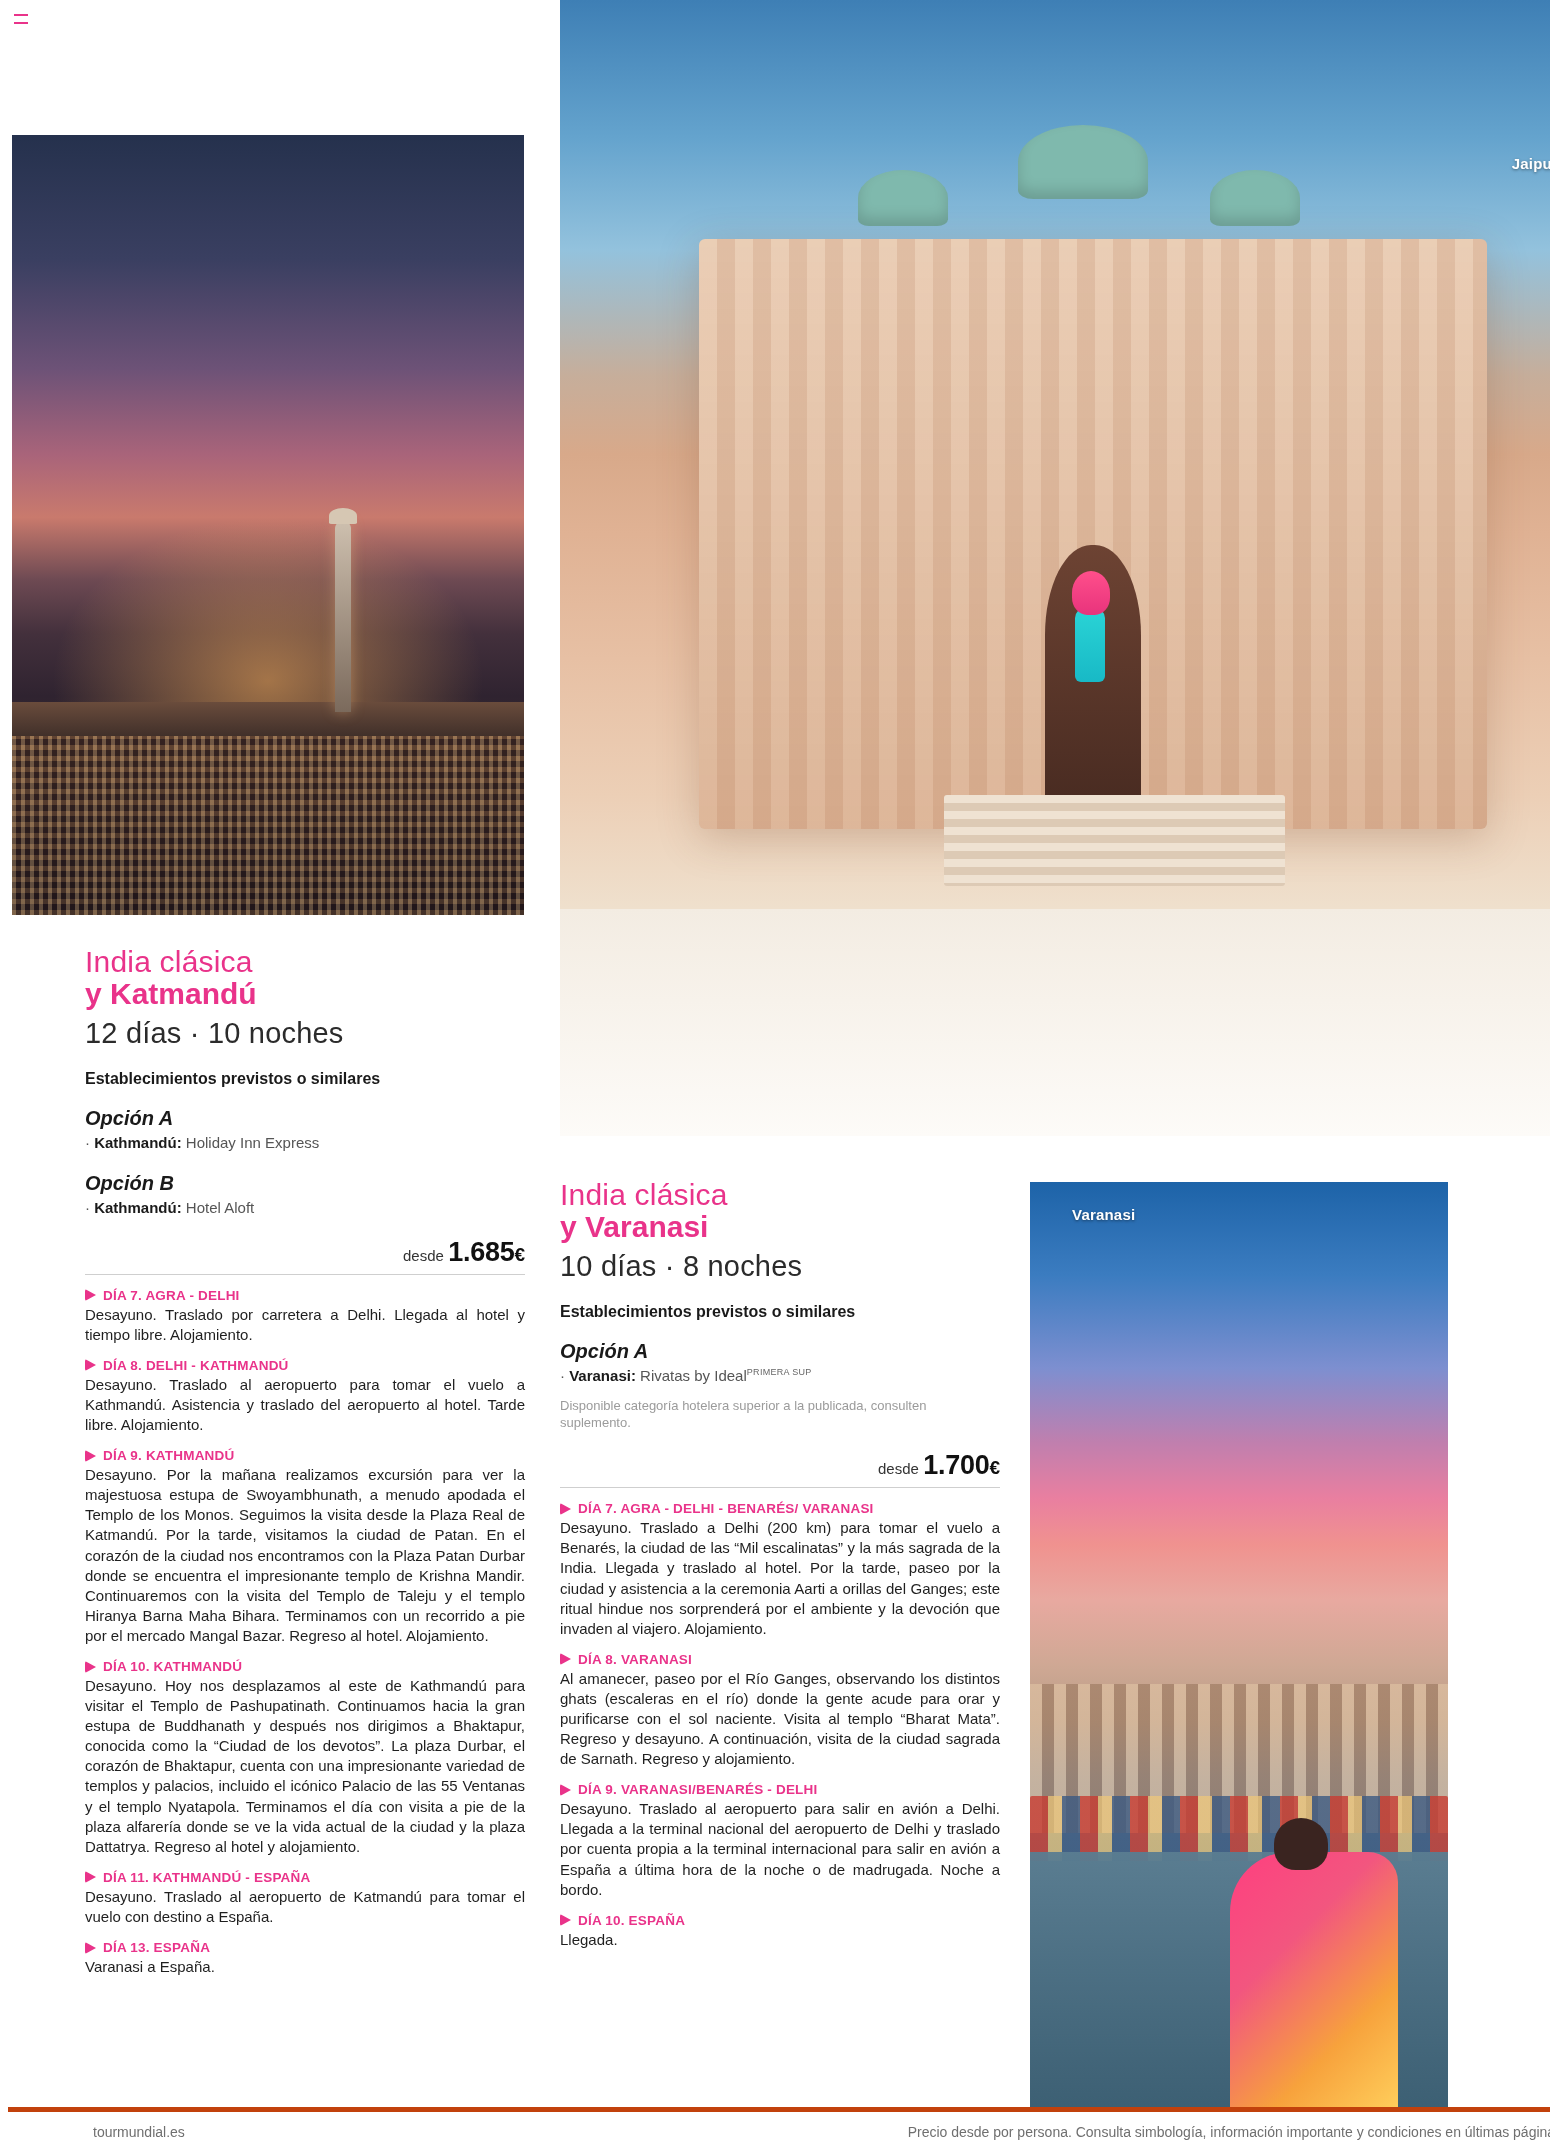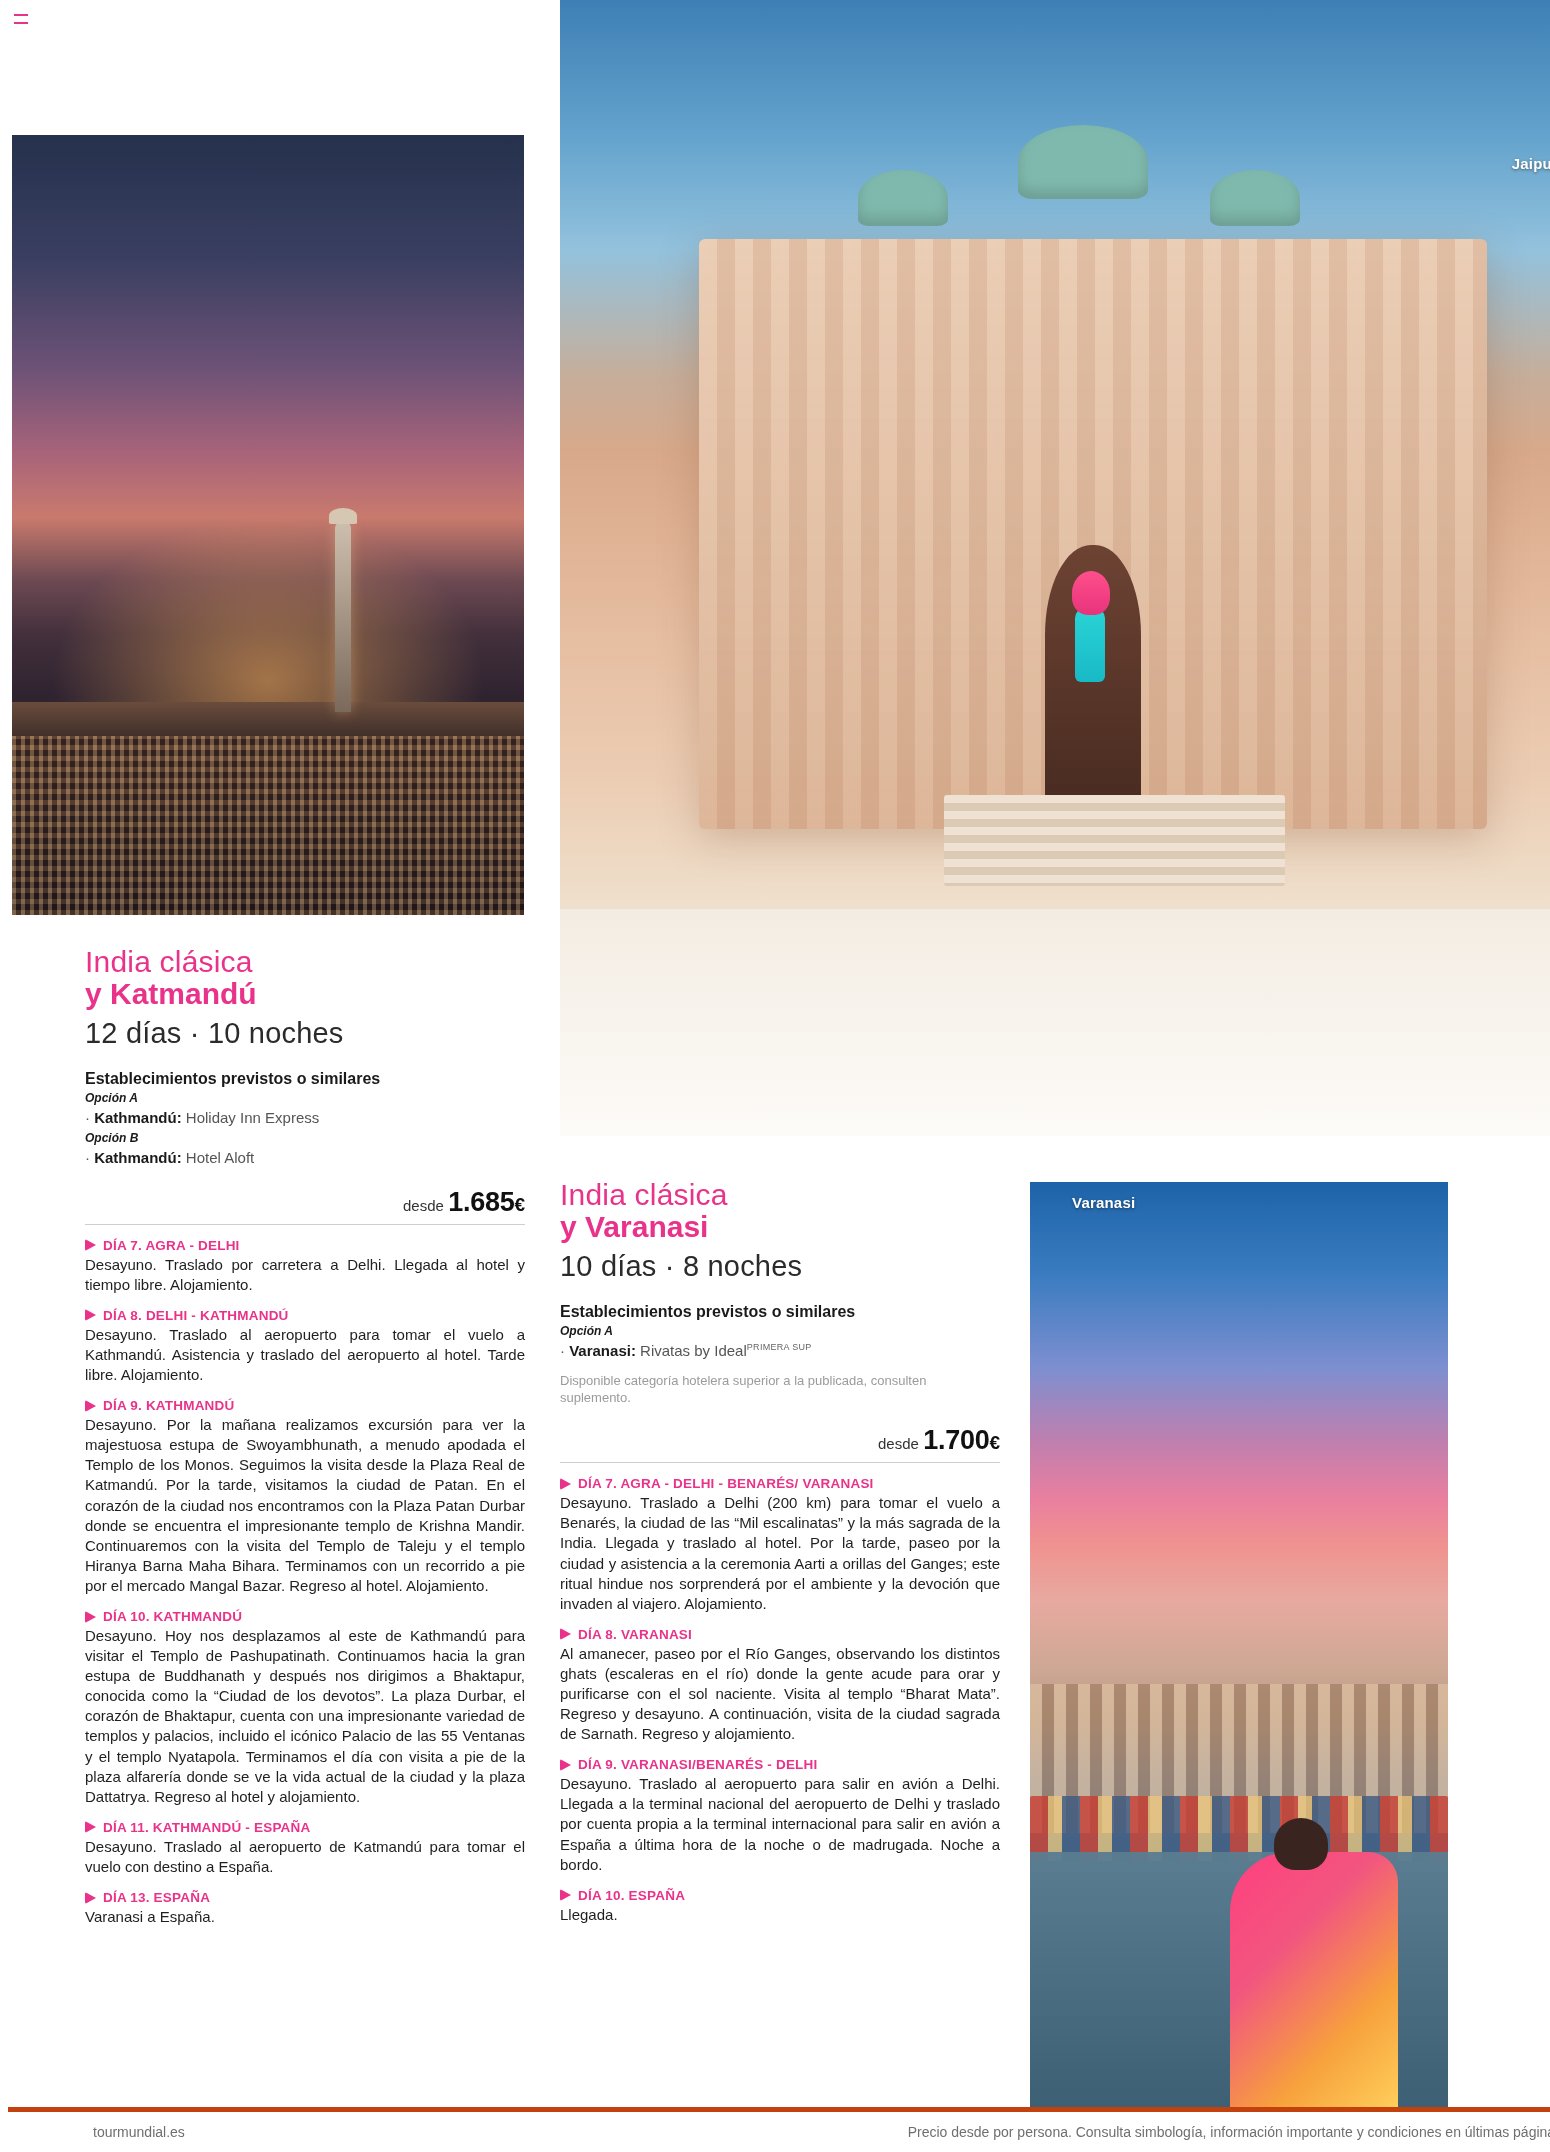--- a/index.html
+++ b/index.html
@@ -243,25 +243,25 @@
     margin-top: 7px;
     letter-spacing: .2px;
   }
   .hotels-head {
     font-size: 16px;
     font-weight: bold;
     color: #1a1a1a;
     margin-top: 20px;
   }
   .option {
-    font-size: 12px;
+    font-size: 20px;
     font-style: italic;
     font-weight: bold;
     color: #1a1a1a;
-    margin-top: 3px;
+    margin-top: 19px;
   }
   .hotel-row {
     font-size: 15px;
     color: #555;
     margin-top: 3px;
     line-height: 1.35;
   }
   .hotel-row b { color: #1a1a1a; }
   .hotel-row sup {
     font-size: 9px;
@@ -375,21 +375,21 @@
   <div class="steps"></div>
   <div class="plaza"></div>
   <div class="caption" style="left:auto; right:68px; top:155px;">Jaipur</div>
 </div>
 
 <div class="photo" id="photo-varanasi">
   <div class="ghats"></div>
   <div class="boats"></div>
   <div class="river"></div>
   <div class="sari"></div>
-  <div class="caption" style="left:42px; top:12px;">Varanasi</div>
+  <div class="caption" style="left:42px; top:24px;">Varanasi</div>
 </div>
 
 <div class="col-left">
   <div class="title-line1">India clásica</div>
   <div class="title-line2">y Katmandú</div>
   <div class="duration">12 días · 10 noches</div>
 
   <div class="hotels-head">Establecimientos previstos o similares</div>
 
   <div class="option">Opción A</div>

